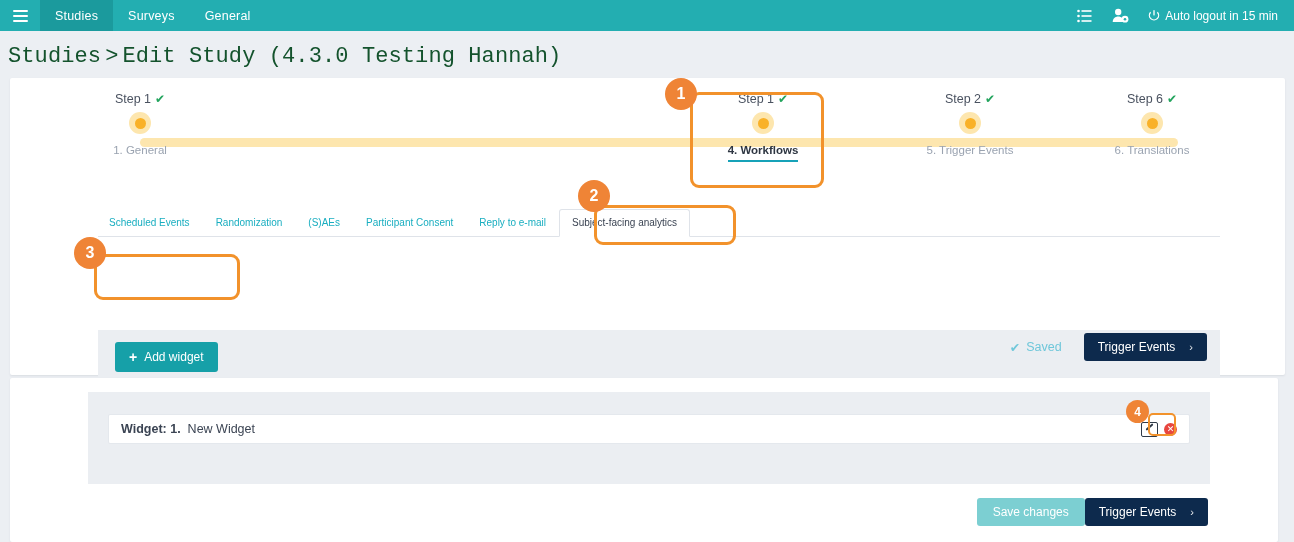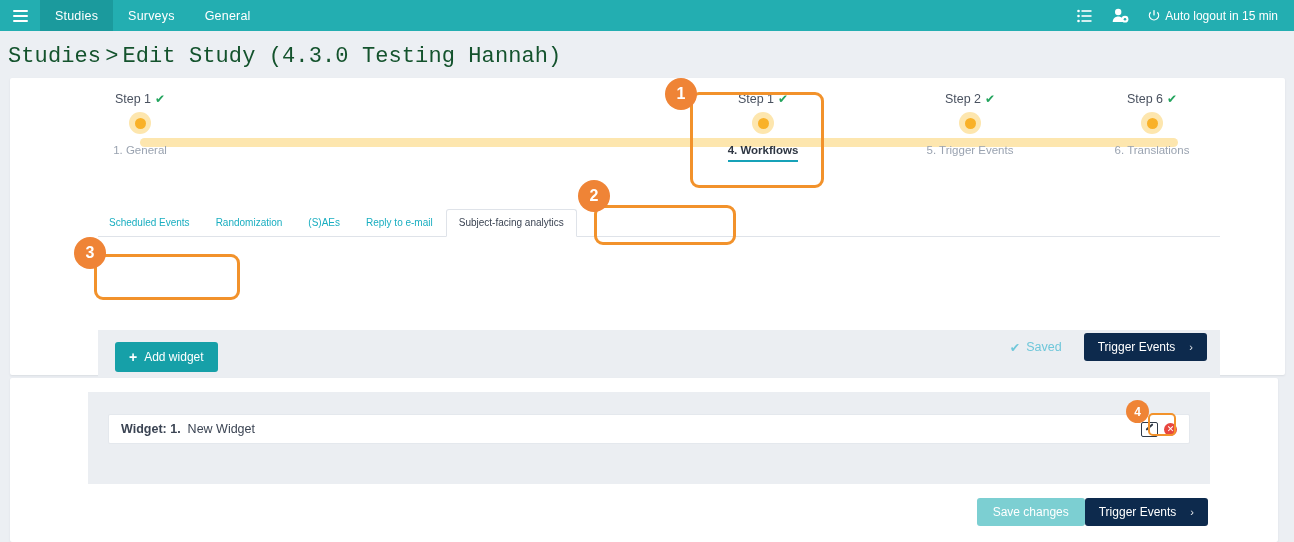--- a/index.html
+++ b/index.html
@@ -277,20 +277,23 @@
       <div class="tab">
         <span>Scheduled Events</span>
       </div>
       <div class="tab">
         <span>Randomization</span>
       </div>
       <div class="tab">
         <span>(S)AEs</span>
       </div>
       <div class="tab">
+        <span>Participant Consent</span>
+      </div>
+      <div class="tab">
         <span>Reply to e-mail</span>
       </div>
       <div class="tab active">
         <span>Subject-facing analytics</span>
       </div>
     </div>
 
     <div class="panel-addwidget">
       <button class="btn-add-widget">
         <span class="plus">+</span>

